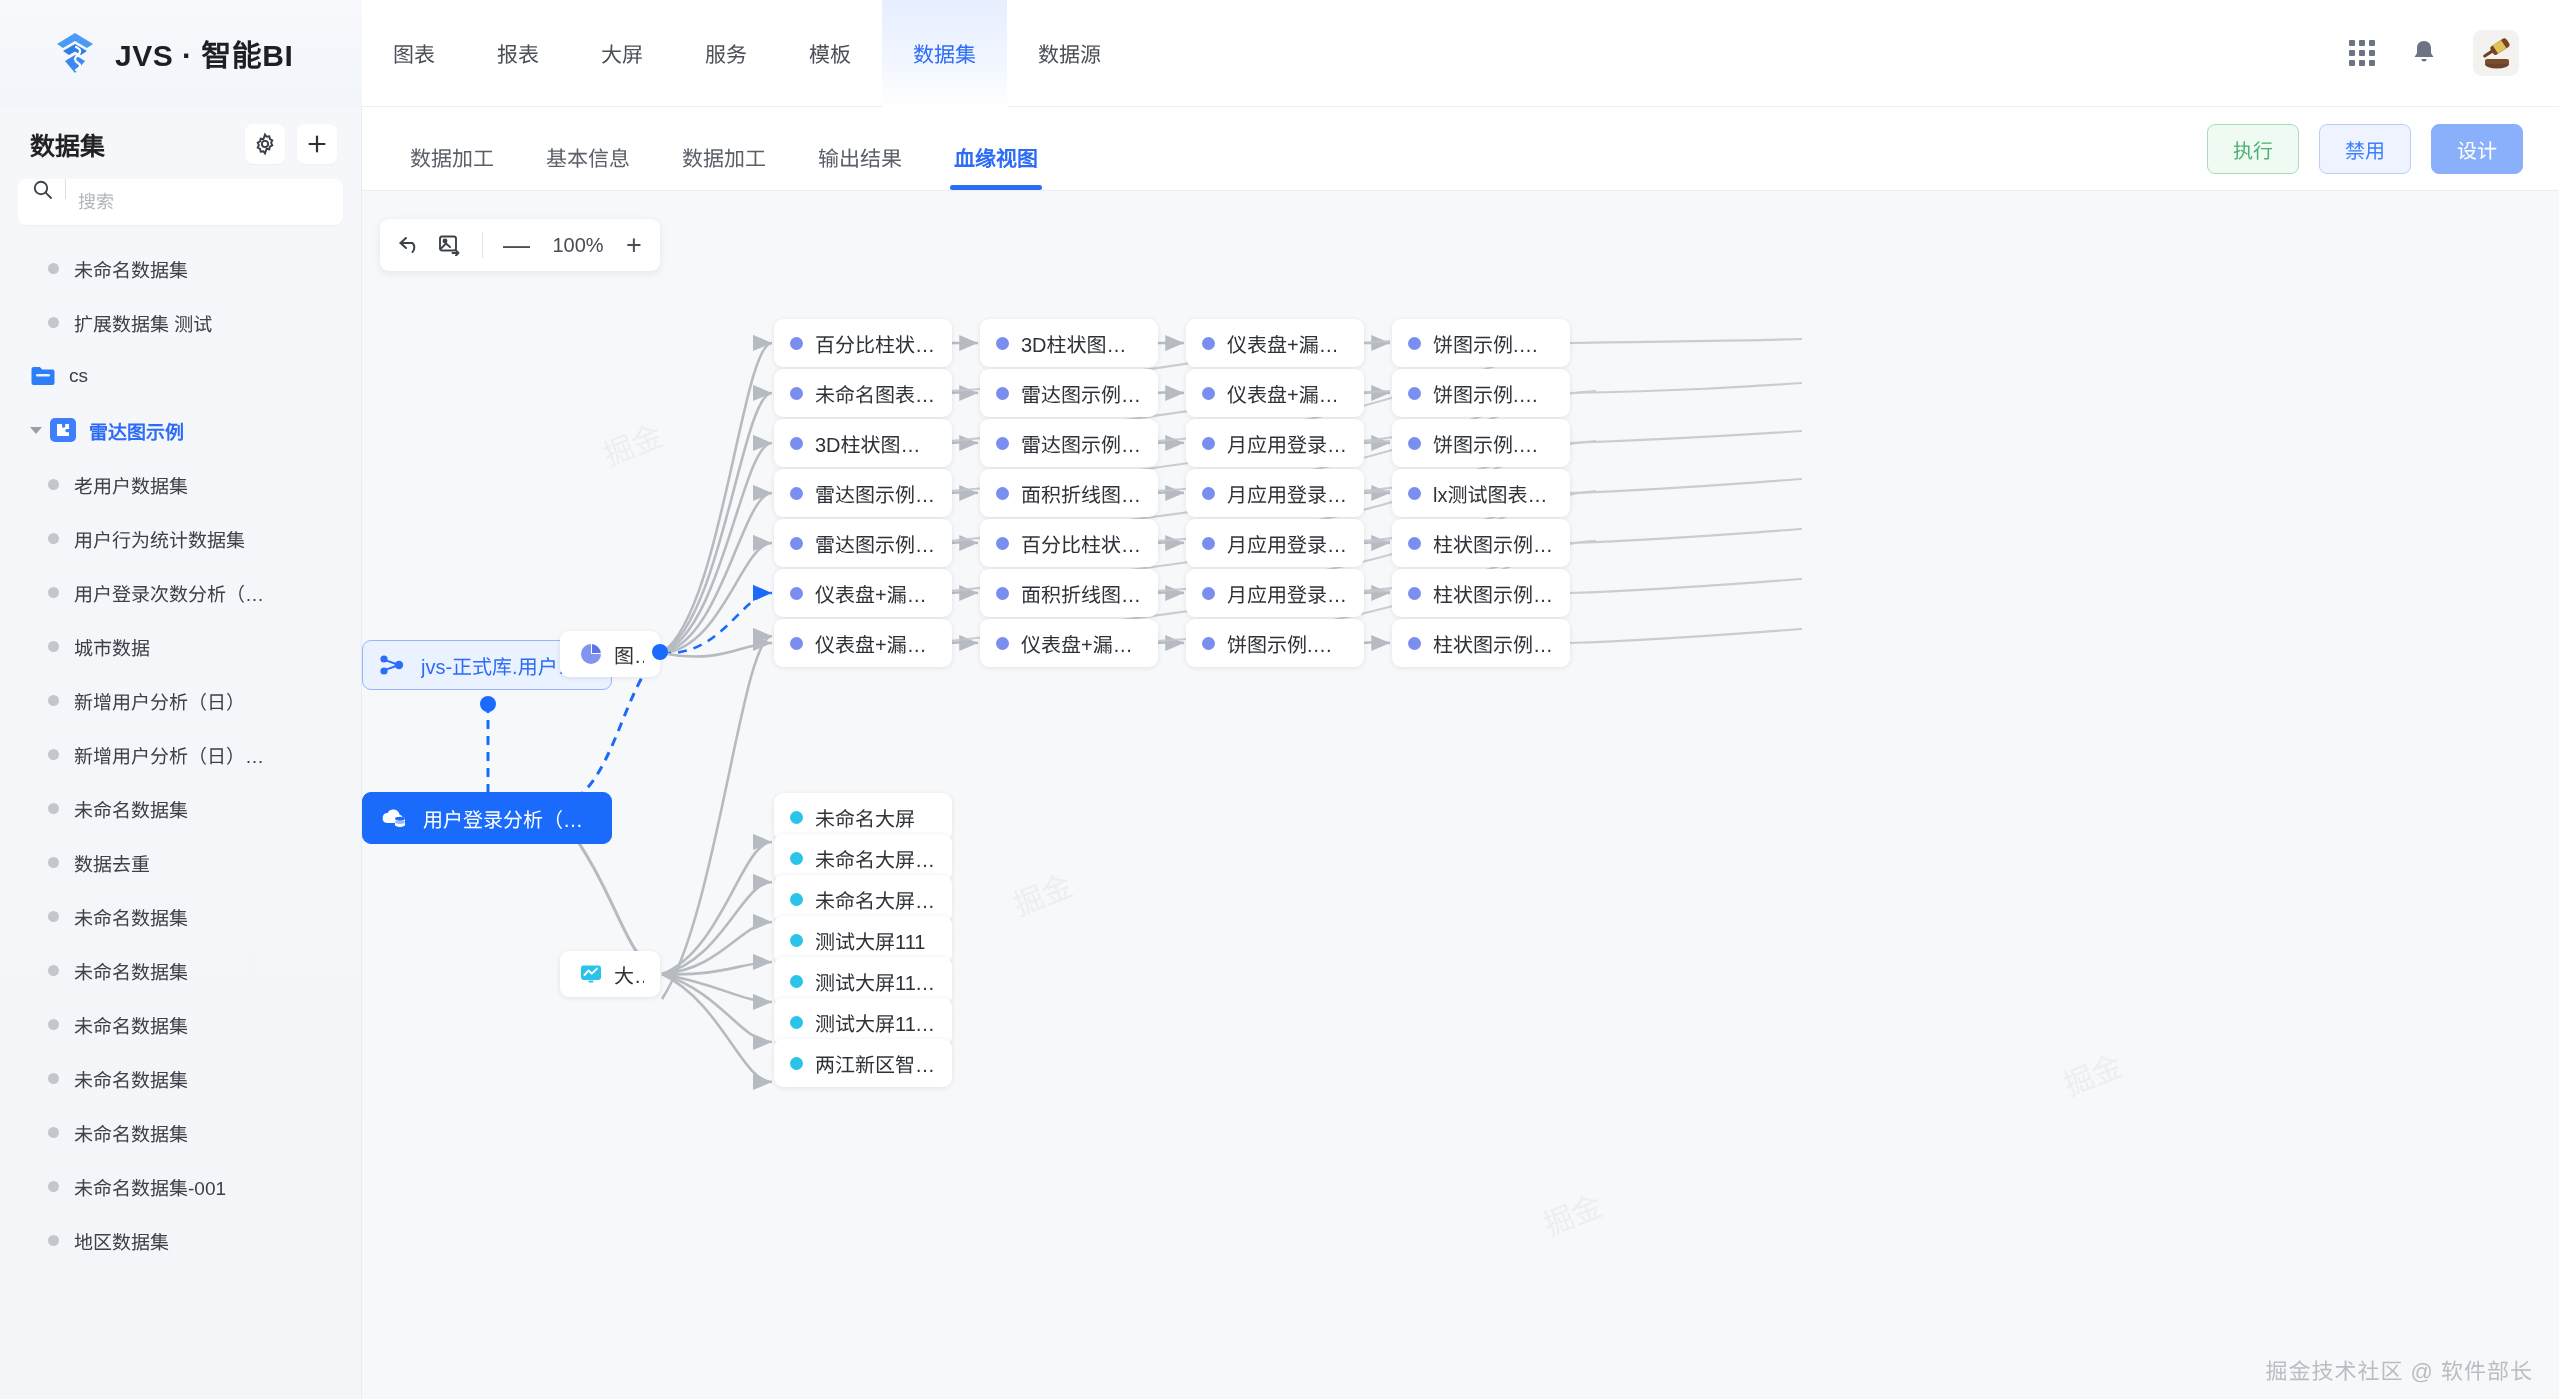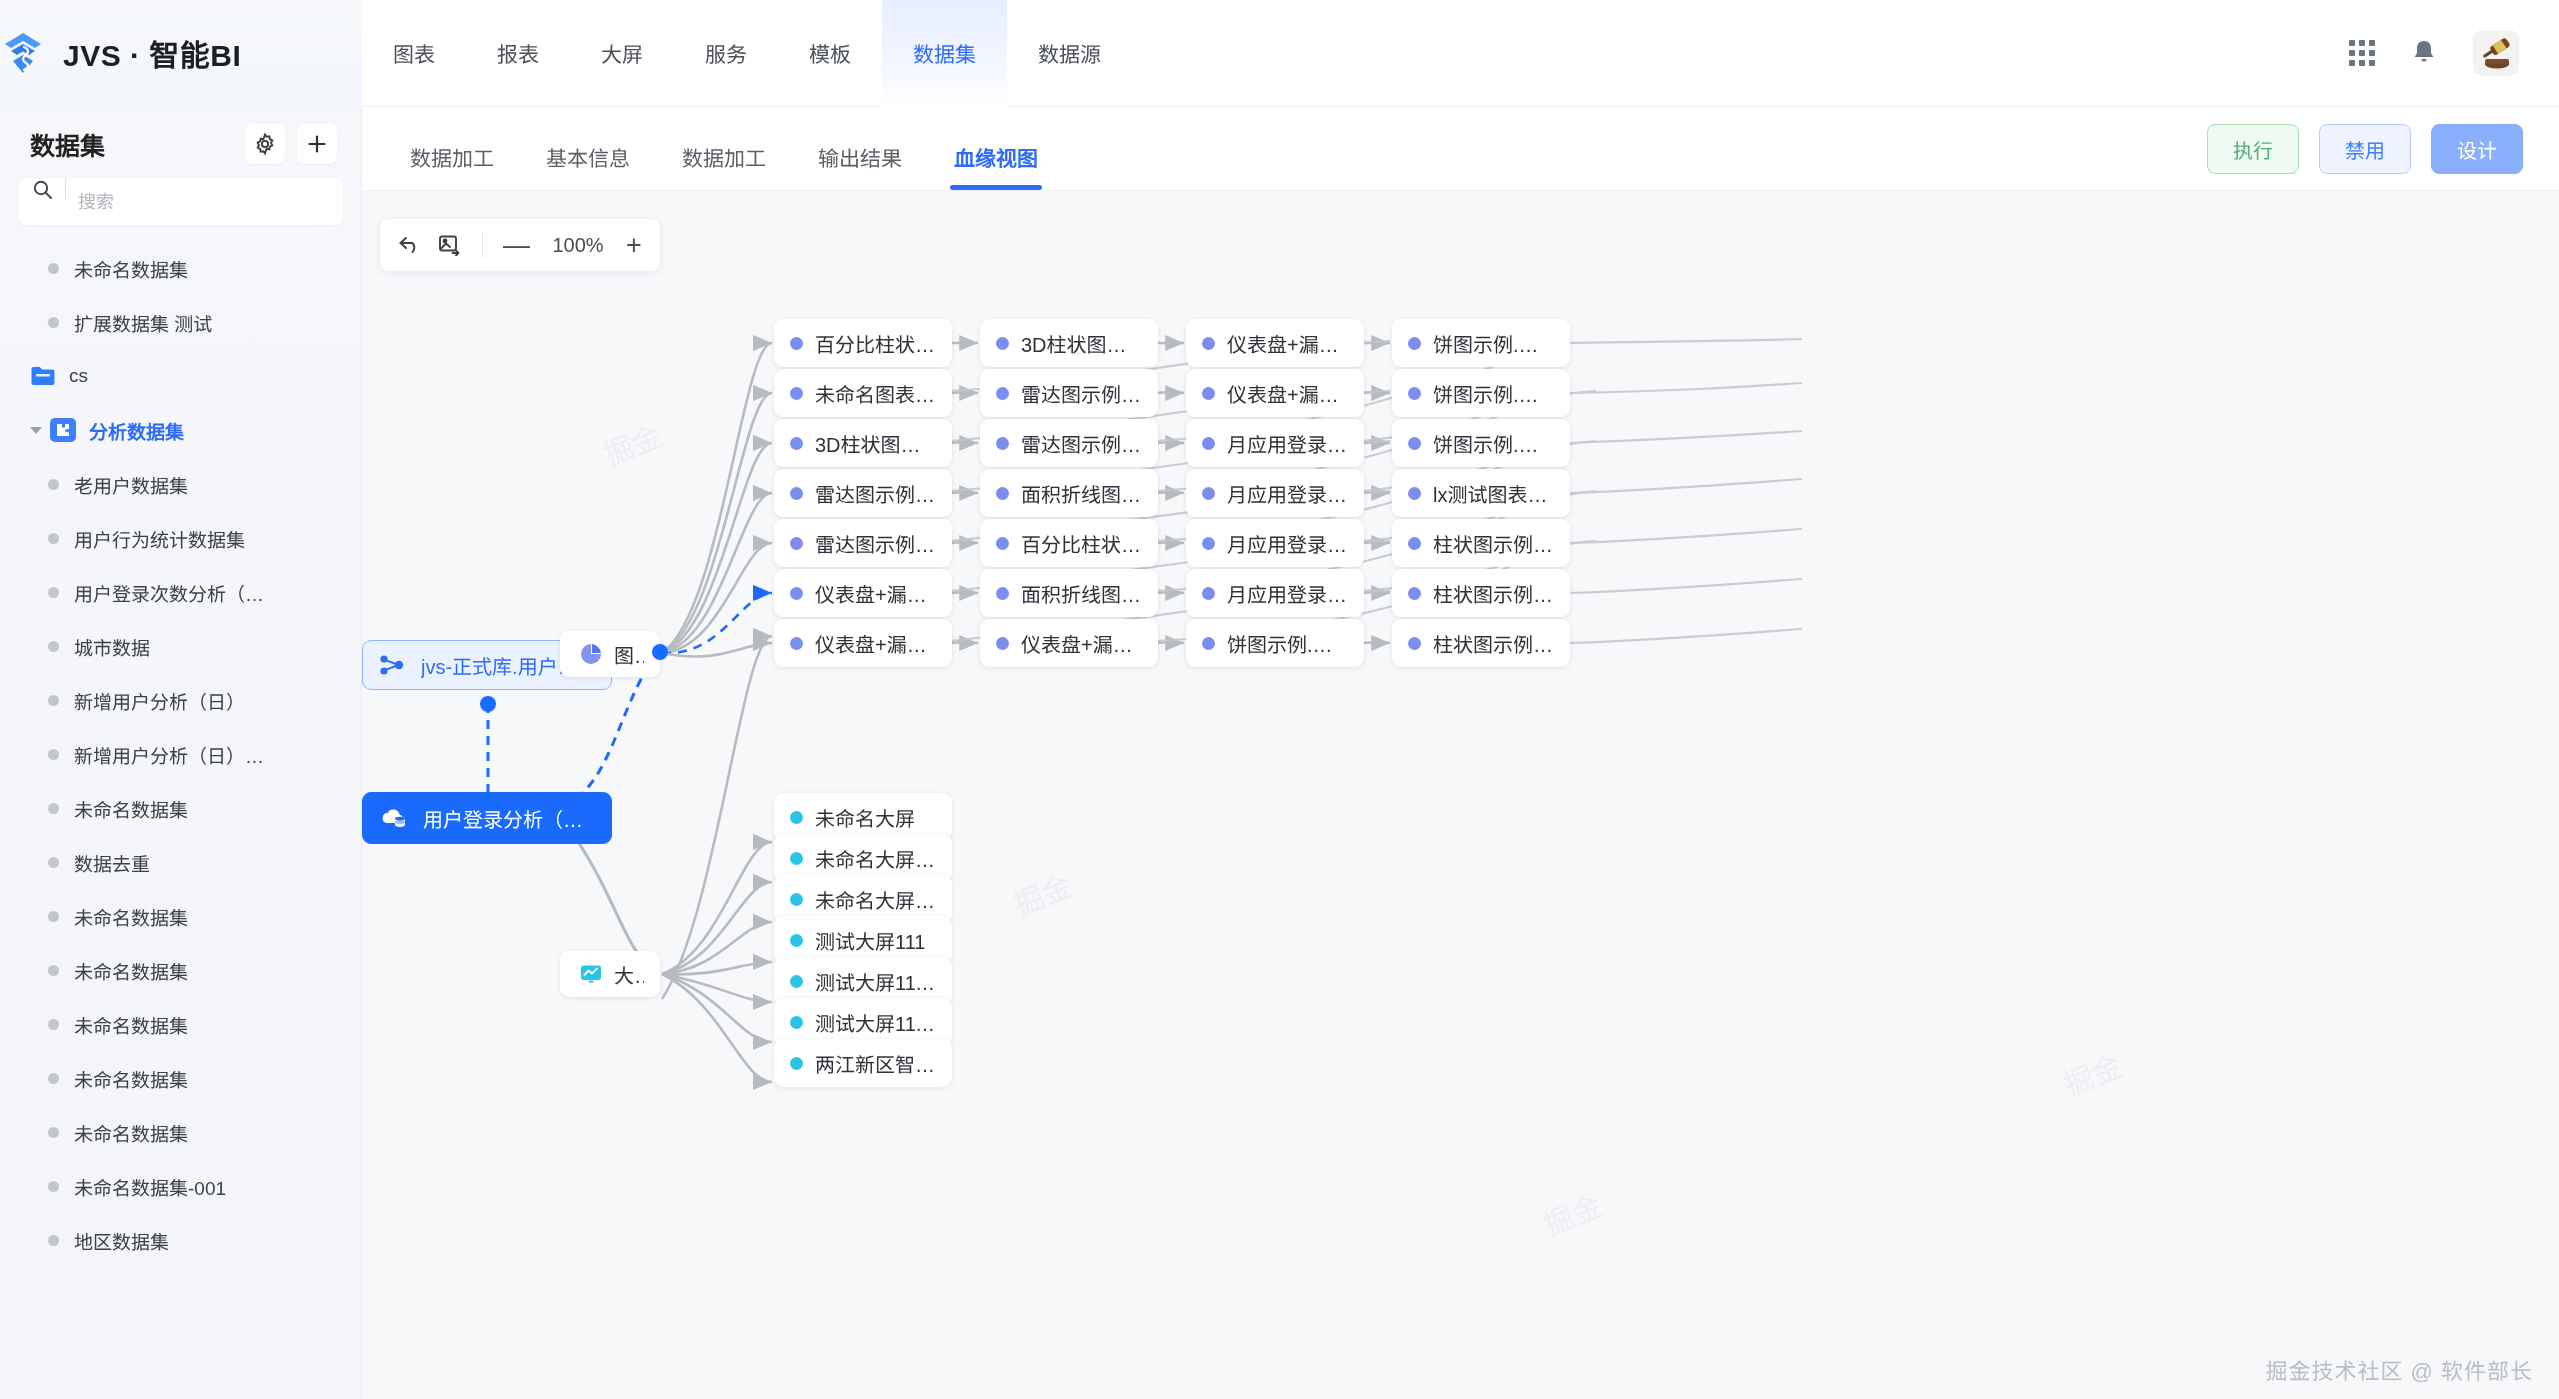--- a/index.html
+++ b/index.html
@@ -17,21 +17,21 @@
   .header {
     position: absolute; top: 0; left: 0;
     width: 2559px; height: 107px;
     background: #ffffff;
     display: flex; align-items: center;
     border-bottom: 1px solid #eceef1;
     z-index: 30;
   }
   .brand {
     width: 362px; height: 107px;
-    display: flex; align-items: center; 
+    display: flex; align-items: center; padding-left: 52px;
     background: linear-gradient(180deg,#f7f9fc 0%, #f2f5fa 100%);
     flex: 0 0 362px;
     text-align: center;
   }
   .brand-logo { width: 46px; height: 46px; position: relative; flex: 0 0 46px; }
   .brand-logo svg { width: 46px; height: 46px; display: block; }
   .brand-title {
     margin-left: 17px; font-size: 30px; font-weight: 600;
     color: #1c1f23; letter-spacing: .5px; white-space: nowrap;
   }
@@ -323,21 +323,21 @@
         </span>
         <span>cs</span>
       </div>
       <div class="ds-item group">
         <span class="caret"></span>
         <span class="mini-icon puzzle-icon">
           <svg width="18" height="18" viewBox="0 0 18 18" xmlns="http://www.w3.org/2000/svg">
             <path d="M3 3 h5 v2.2 a1.6 1.6 0 1 0 3.2 0 V3 H15 v5 h-2.2 a1.6 1.6 0 1 0 0 3.2 H15 V15 H3z" fill="#ffffff"></path>
           </svg>
         </span>
-        <span>分析数据集</span>
+        <span>雷达图示例</span>
       </div>
       <div class="ds-item">
           <span class="dot"></span>
           <span>老用户数据集</span>
         </div>
       <div class="ds-item">
           <span class="dot"></span>
           <span>用户行为统计数据集</span>
         </div>
       <div class="ds-item">

